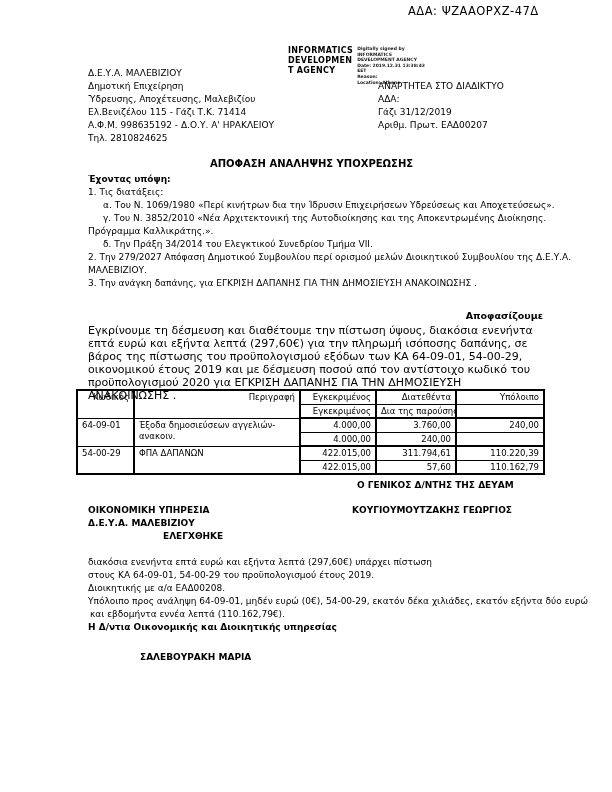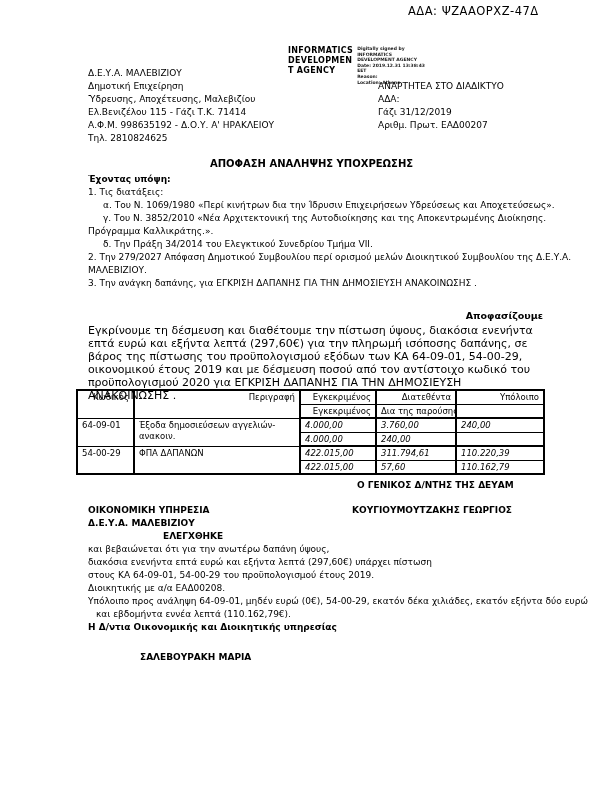--- a/index.html
+++ b/index.html
@@ -30,21 +30,21 @@
   .decision-head{left:80px;top:310px;width:463px;text-align:right;font-size:9.5px;font-weight:bold;}
   .decision-body{left:88px;top:324px;width:457px;font-size:11px;line-height:13px;}
   
   .budget-table{left:76px;top:389px;}
   table{border-collapse:collapse;table-layout:fixed;width:467px;font-size:8.5px;}
   td{border-left:2px solid #000;border-right:2px solid #000;border-top:1px solid #000;border-bottom:1px solid #000;padding:1px 4px;vertical-align:top;overflow:hidden;}
   table{border:2px solid #000;}
   tr.hdr td{text-align:right;white-space:nowrap;margin-left:46px;}
   tr.hdr-bot td{border-bottom:2px solid #000;}
   tr.row-end td{border-bottom:2px solid #000;}
-  td.num{text-align:left;white-space:nowrap;font-style:italic;}
+  td.num{text-align:right;white-space:nowrap;}
   td.code{white-space:nowrap;}
   td.desc{line-height:11px;}
   tr{height:14px;}
   
   .sig-line{font-size:9px;line-height:13px;white-space:nowrap;}
 </style>
 </head>
 <body>
 
 <div class="page">
@@ -151,23 +151,22 @@
       </table>
   </div>
 
   <div class="abs sig-line b" style="left:357px;top:479px;">Ο ΓΕΝΙΚΟΣ Δ/ΝΤΗΣ ΤΗΣ ΔΕΥΑΜ</div>
 
   <div class="abs sig-line b" style="left:88px;top:504px;">ΟΙΚΟΝΟΜΙΚΗ ΥΠΗΡΕΣΙΑ</div>
   <div class="abs sig-line b" style="left:352px;top:504px;">ΚΟΥΓΙΟΥΜΟΥΤΖΑΚΗΣ ΓΕΩΡΓΙΟΣ</div>
   <div class="abs sig-line b" style="left:88px;top:517px;">Δ.Ε.Υ.Α. ΜΑΛΕΒΙΖΙΟΥ</div>
   <div class="abs sig-line b" style="left:163px;top:530px;">ΕΛΕΓΧΘΗΚΕ</div>
 
-  <div class="abs sig-line" style="left:88px;top:543px;">και βεβαιώνεται ότι για την ανωτέρω δαπάνη ύψους,</div>
   <div class="abs sig-line" style="left:88px;top:556px;">διακόσια ενενήντα επτά ευρώ και εξήντα λεπτά (297,60€) υπάρχει πίστωση</div>
   <div class="abs sig-line" style="left:88px;top:569px;">στους ΚΑ 64-09-01, 54-00-29 του προϋπολογισμού έτους 2019.</div>
   <div class="abs sig-line" style="left:88px;top:582px;">Διοικητικής με α/α ΕΑΔ00208.</div>
   <div class="abs sig-line" style="left:88px;top:595px;">Υπόλοιπο προς ανάληψη 64-09-01, μηδέν ευρώ (0€), 54-00-29, εκατόν δέκα χιλιάδες, εκατόν εξήντα δύο ευρώ</div>
-  <div class="abs sig-line" style="left:96px;top:608px;">και εβδομήντα εννέα λεπτά (110.162,79€).</div>
+  <div class="abs sig-line" style="left:90px;top:608px;">και εβδομήντα εννέα λεπτά (110.162,79€).</div>
 
   <div class="abs sig-line b" style="left:88px;top:621px;">Η Δ/ντια Οικονομικής και Διοικητικής υπηρεσίας</div>
   <div class="abs sig-line b" style="left:140px;top:651px;">ΣΑΛΕΒΟΥΡΑΚΗ ΜΑΡΙΑ</div>
 
 </div>
 
 </body></html>

